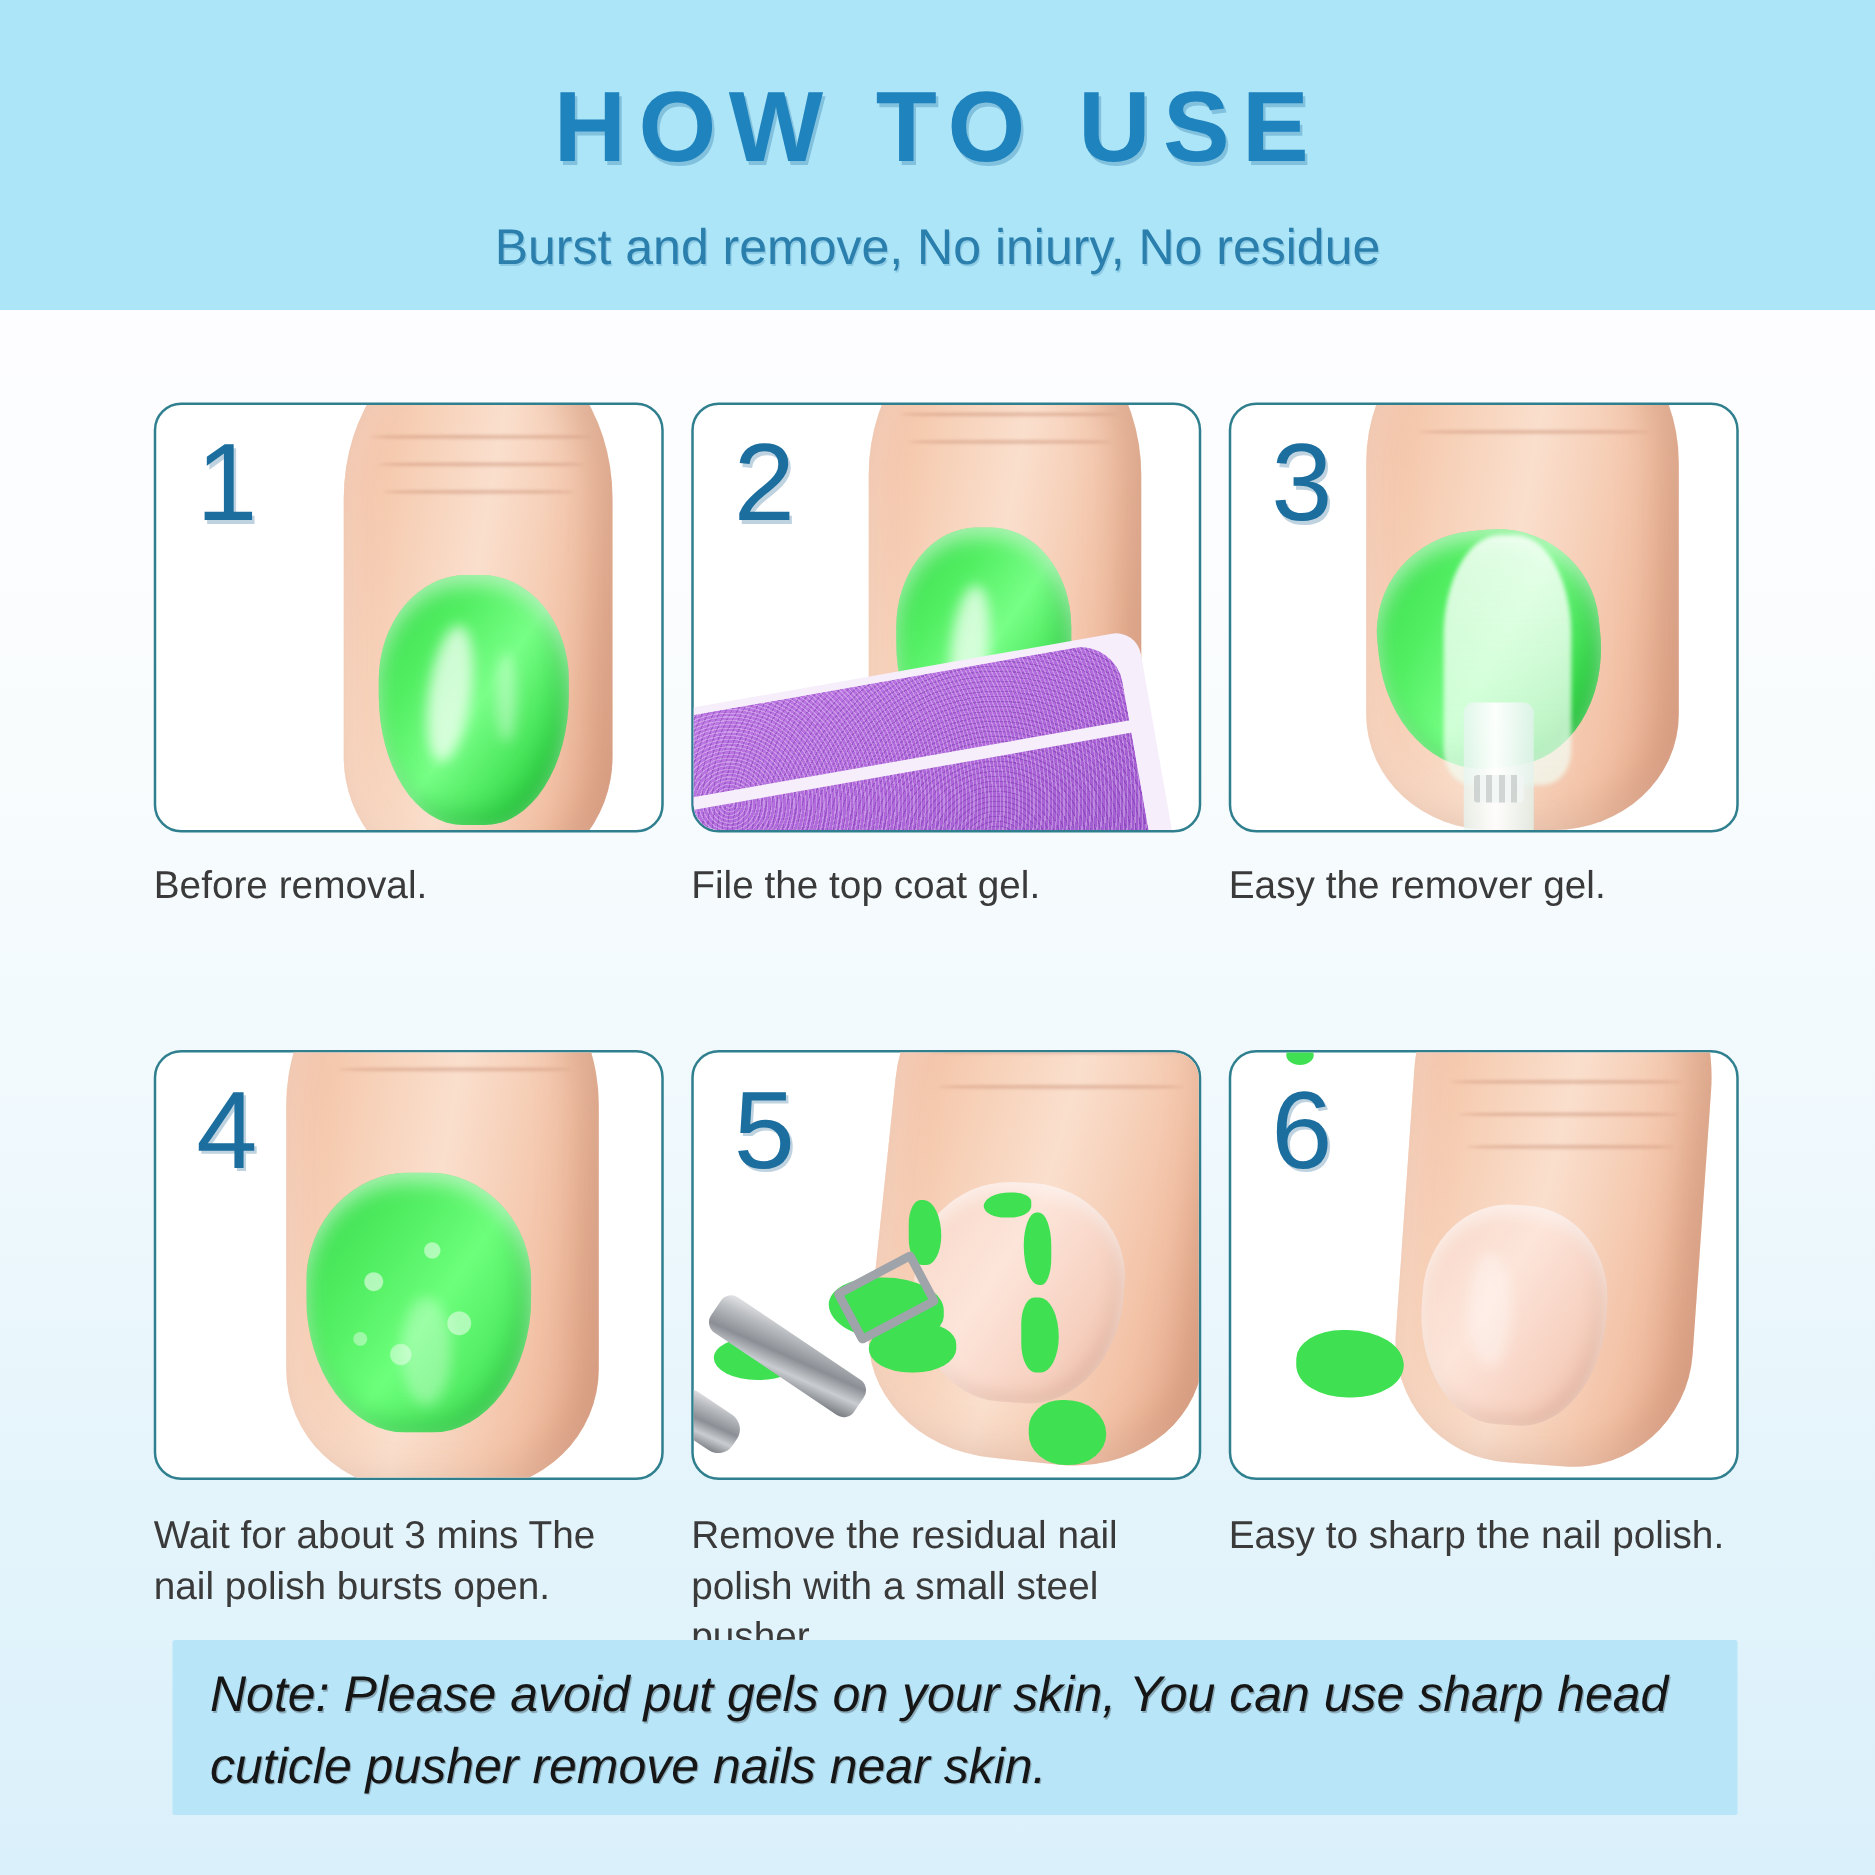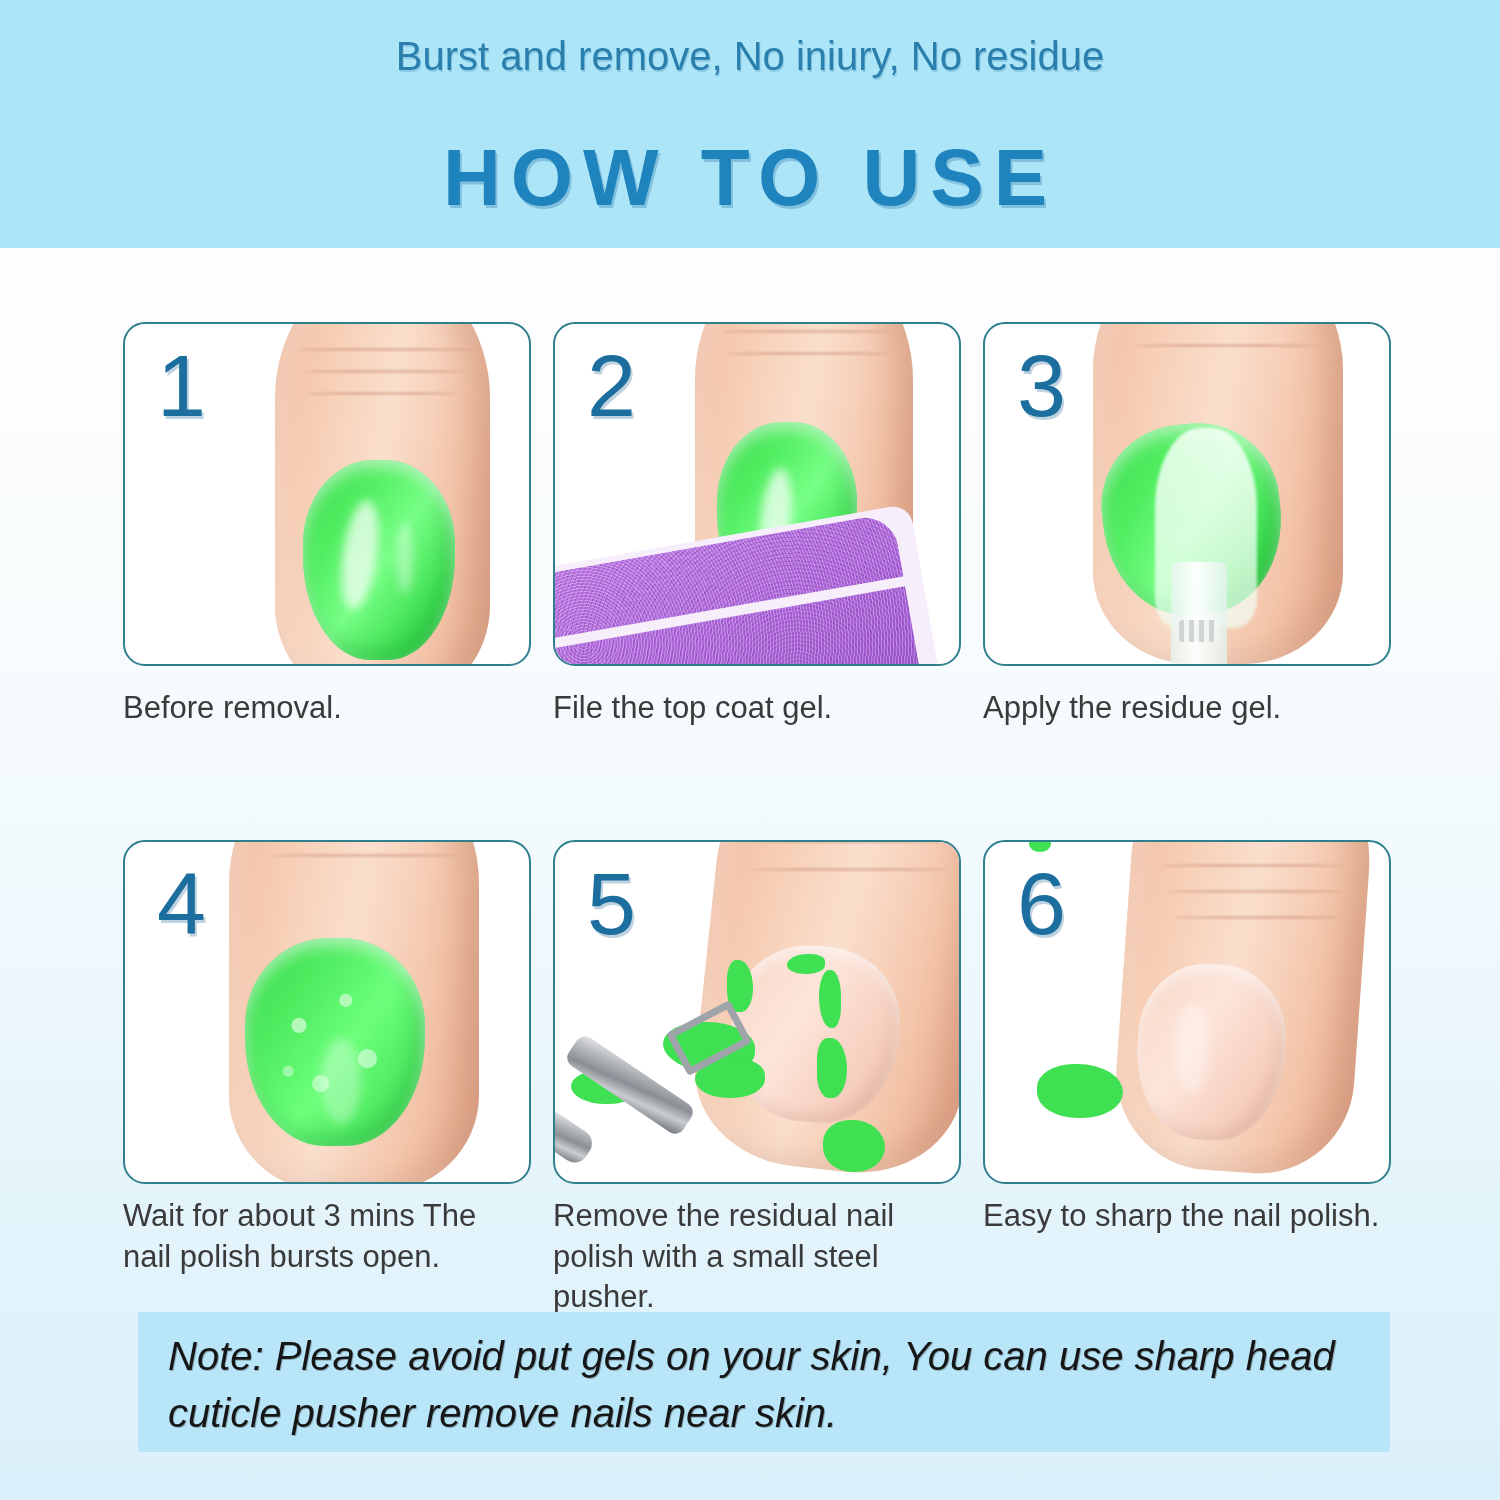--- a/index.html
+++ b/index.html
@@ -86,21 +86,21 @@
   }
 
   .step-caption {
     margin-top: 22px;
     font-size: 31px;
     line-height: 1.30;
     color: #3a3a3a;
     width: 400px;
   }
 
-  .row-2 .step-caption { margin-top: 12px; }
+  .row-2 .step-caption { margin-top: 24px; }
 
   
   .photo { position: absolute; inset: 0; overflow: hidden; }
 
   
   .finger {
     position: absolute;
     background: linear-gradient(100deg, #f0b89c 0%, #f6cdb3 22%, #fadfcd 48%, #f3c2a6 78%, #e3a488 100%);
     border-radius: 46% 46% 40% 40% / 30% 30% 22% 22%;
     box-shadow: inset -14px 0 34px rgba(170,105,78,0.35),
@@ -193,22 +193,22 @@
     color: #161616;
     font-style: italic;
     font-stretch: condensed;
     text-shadow: 1px 1px 0 rgba(0,0,0,0.25);
   }
 </style>
 </head>
 <body>
 
 <div id="header-band">
+  <div id="page-title">HOW  TO  USE</div>
   <div id="page-subtitle">Burst and remove, No iniury, No residue</div>
-  <div id="page-title">HOW  TO  USE</div>
 </div>
 
 <div id="steps-grid">
 
   <div class="step-cell">
     <div class="step-card">
       <div class="photo">
 
         <div class="finger" style="left:150px; top:-54px; width:215px; height:430px;"></div>
         <div class="knuckle" style="left:172px; top:24px; width:176px;"></div>
@@ -250,21 +250,21 @@
         <div class="knuckle" style="left:150px; top:20px; width:184px;"></div>
         <div class="nail nail-green" style="left:118px; top:100px; width:178px; height:190px; transform:rotate(-6deg);"></div>
 
         <div style="position:absolute; left:170px; top:104px; width:102px; height:200px; background:linear-gradient(180deg, rgba(255,255,255,.82), rgba(240,255,244,.68)); border-radius:44% 44% 22% 22% / 40% 40% 14% 14%; filter:blur(1.6px);"></div>
 
         <div class="brush" style="left:186px; top:238px; width:56px; height:118px;"></div>
         <div style="position:absolute; left:194px; top:296px; width:40px; height:22px; background:repeating-linear-gradient(90deg,#c9cfcd 0 5px,#f1f6f4 5px 10px); border-radius:3px; opacity:.85;"></div>
       </div>
       <div class="step-number">3</div>
     </div>
-    <div class="step-caption">Apply the residue gel.</div>
+    <div class="step-caption">Easy the remover gel.</div>
   </div>
 
   <div class="step-cell row-2" style="margin-top:112px;">
     <div class="step-card">
       <div class="photo">
         <div class="finger" style="left:104px; top:-90px; width:250px; height:440px;"></div>
 
         <div class="knuckle" style="left:146px; top:12px; width:186px;"></div>
         <div class="nail nail-green" style="left:120px; top:96px; width:180px; height:208px;
              background:

